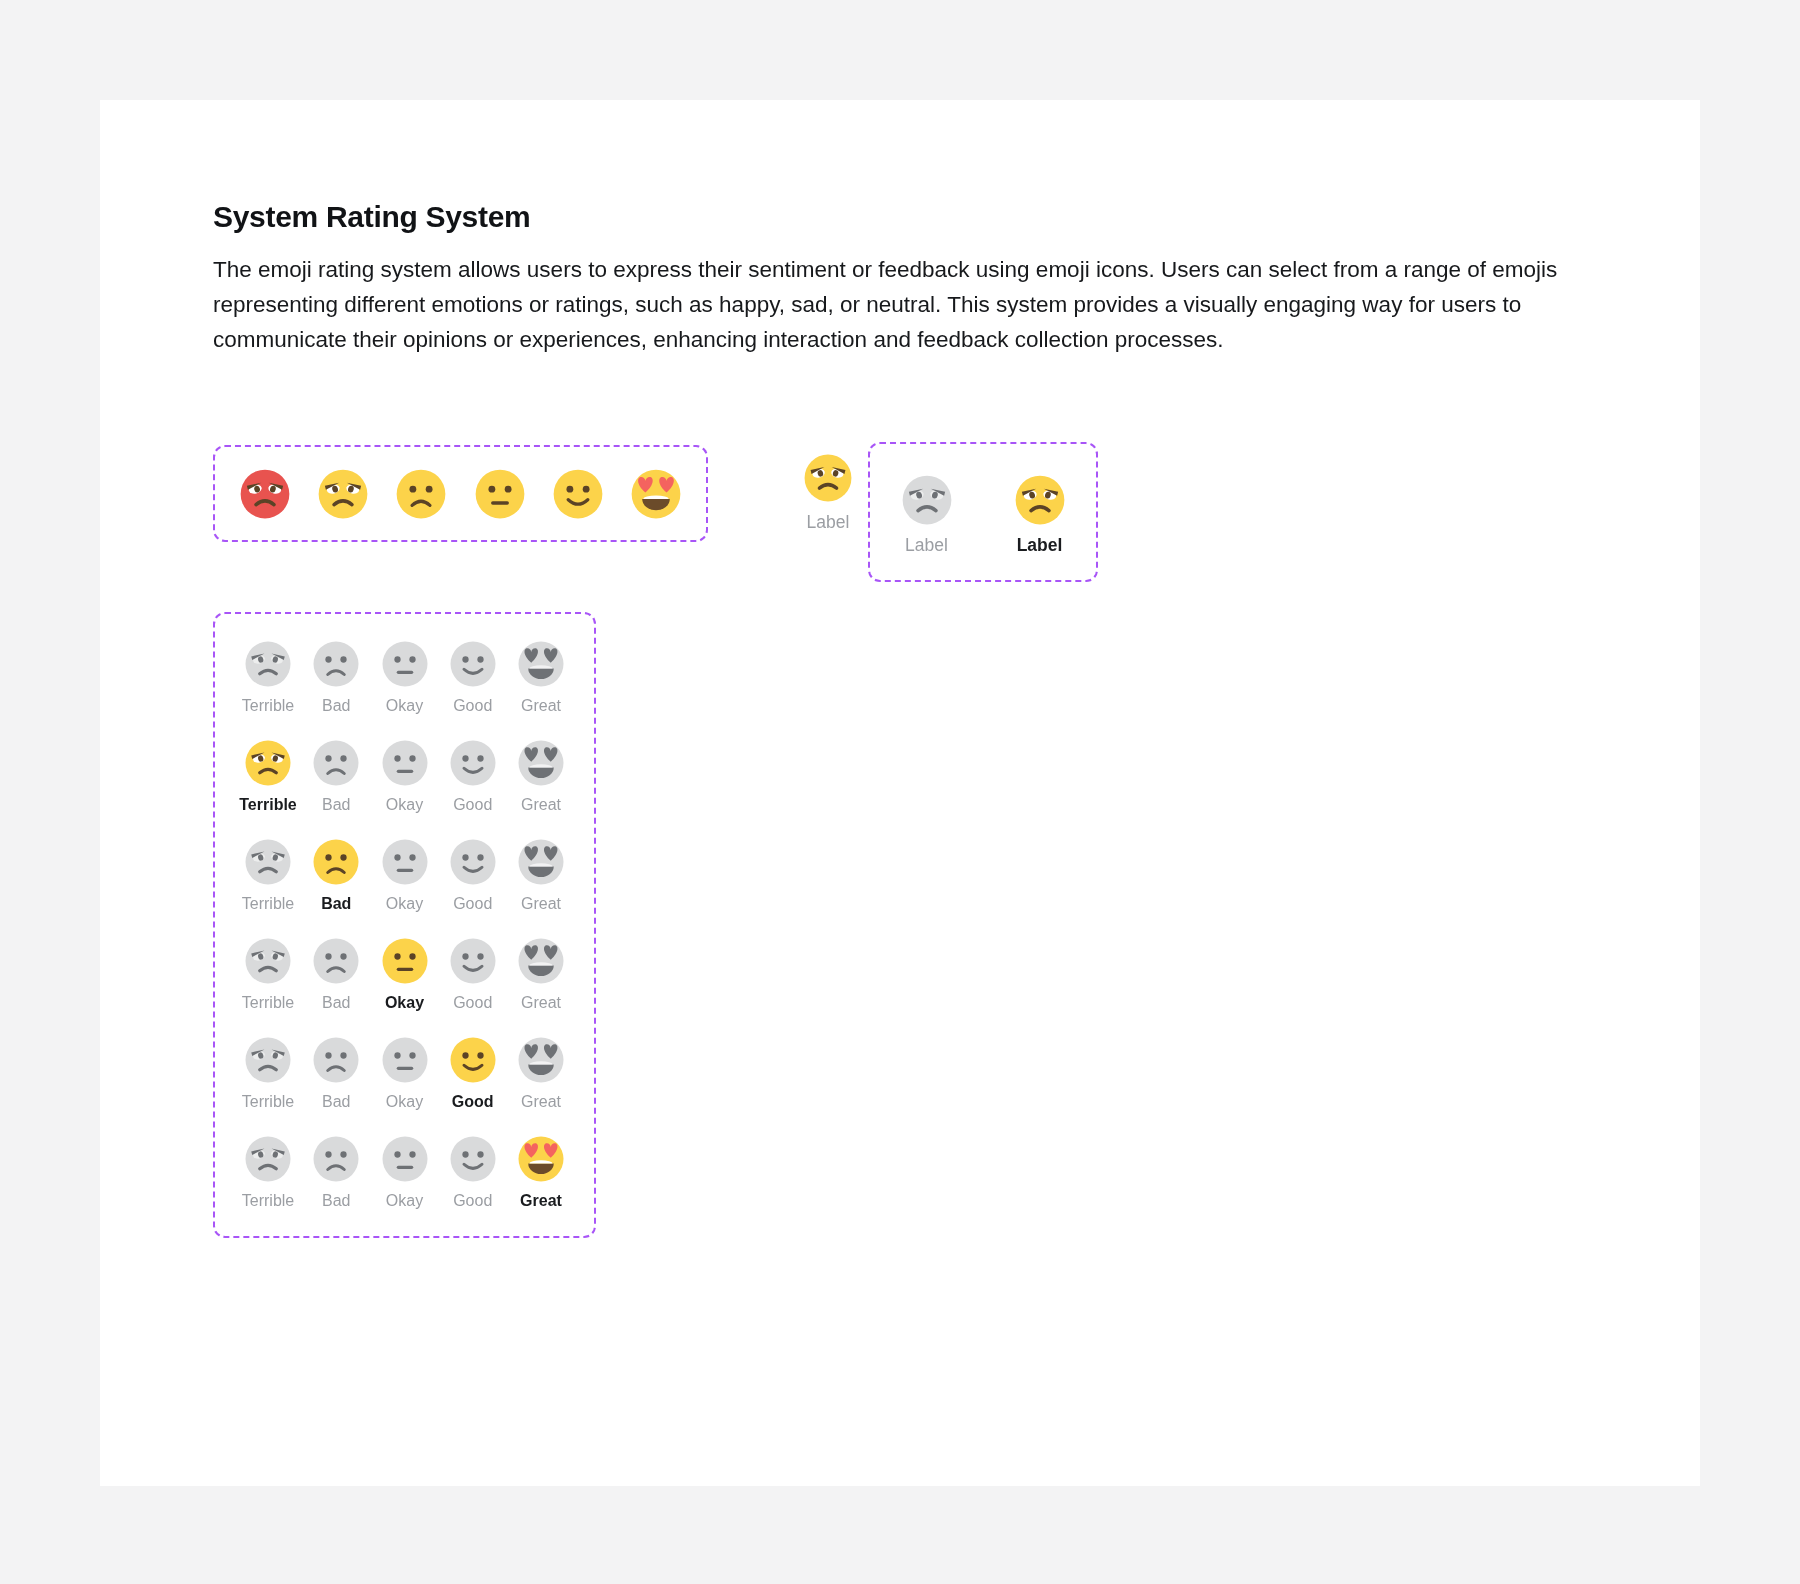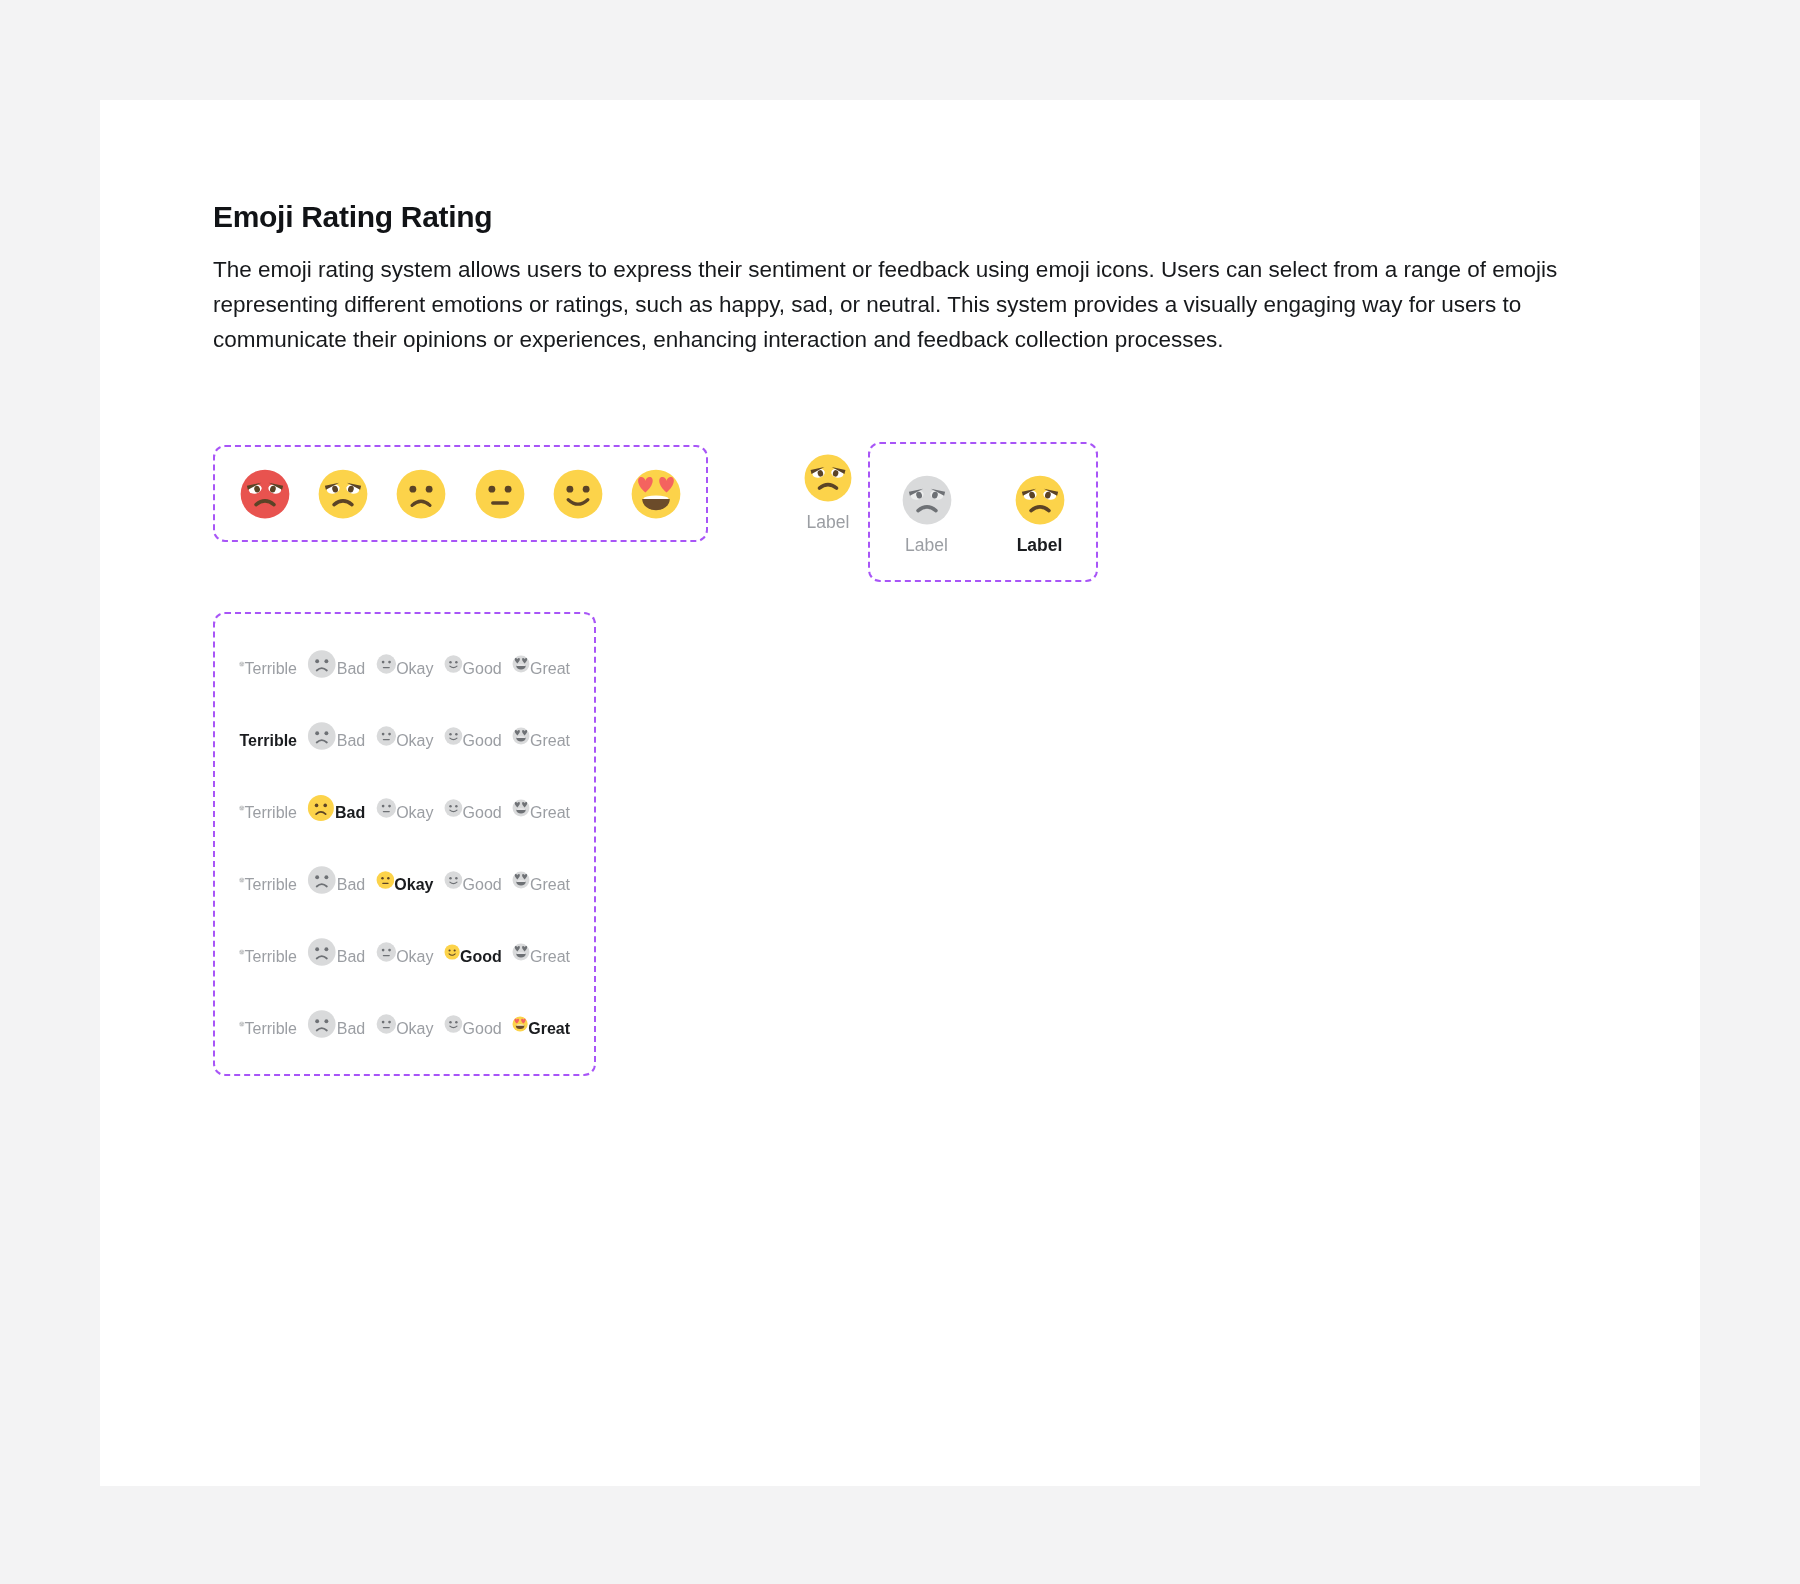--- a/index.html
+++ b/index.html
@@ -73,21 +73,21 @@
   }
   .rating-row {
     display: flex;
     justify-content: space-between;
     padding: 0 24px;
     margin-bottom: 24px;
   }
   .rating-row:last-child { margin-bottom: 0; }
   .rating-option {
     width: 58px;
-    display: flex; flex-direction: row; align-items: center;
+    display: flex; flex-direction: column; align-items: center;
     cursor: pointer;
   }
 
   
   .lbl {
     margin-top: 9px;
     font-size: 16px;
     color: #9b9ea3;
     font-weight: normal;
     white-space: nowrap;
@@ -96,21 +96,21 @@
   .lbl.big { font-size: 17.5px; }
 
   .face { display: block; }
 </style>
 </head>
 <body>
 
 <div id="card">
   <div id="inner">
 
-    <h1 id="page-title">Emoji Rating Rating</h1>
+    <h1 id="page-title">System Rating System</h1>
     <p id="page-desc">The emoji rating system allows users to express their sentiment or feedback using emoji icons. Users can select from a range of emojis representing different emotions or ratings, such as happy, sad, or neutral. This system provides a visually engaging way for users to communicate their opinions or experiences, enhancing interaction and feedback collection processes.</p>
 
     <div id="demo-row">
       <div id="palette-box" class="dashed">
           <div style="display: flex;">
             <svg class="face" width="52" height="52" viewBox="0 0 64 64">
               <circle cx="32" cy="32" r="30" fill="#e8534f"></circle>
               <g transform="translate(20,26) rotate(-14)">
                 <ellipse rx="8" ry="5.4" fill="#ffffff"></ellipse>
                 <ellipse cx="2.2" cy="0.6" rx="3.5" ry="4.2" fill="#5b4326"></ellipse>

